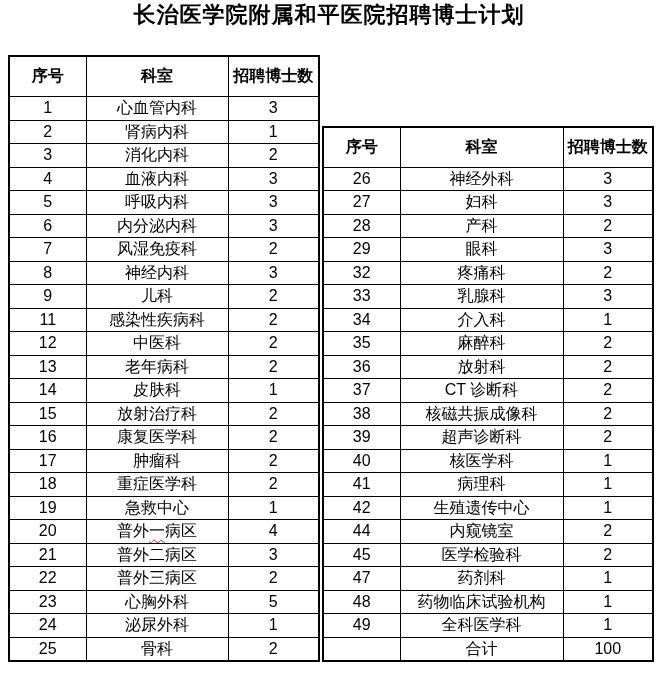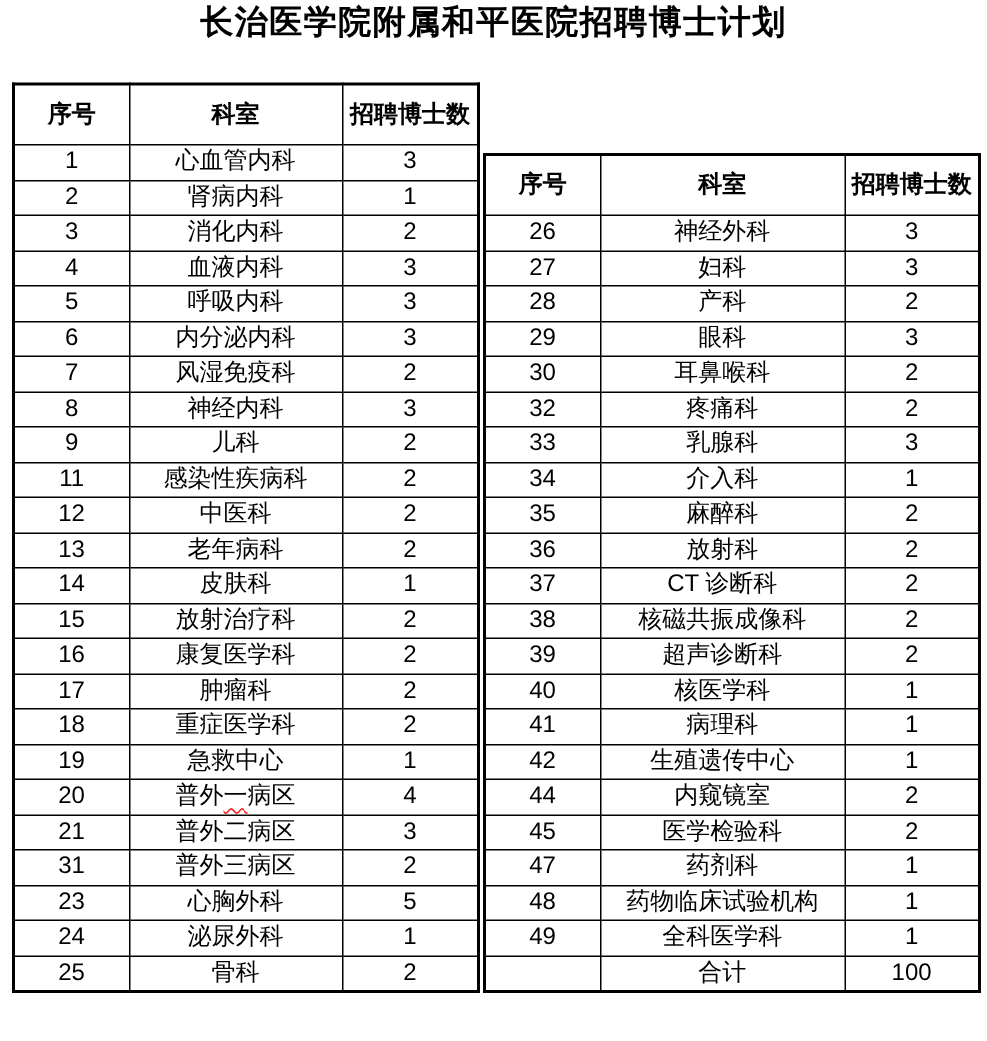--- a/index.html
+++ b/index.html
@@ -181,21 +181,21 @@
           <td>20</td>
           <td>普外<span class="wavy-red">一</span>病区</td>
           <td>4</td>
         </tr>
         <tr>
           <td>21</td>
           <td>普外二病区</td>
           <td>3</td>
         </tr>
         <tr>
-          <td>31</td>
+          <td>22</td>
           <td>普外三病区</td>
           <td>2</td>
         </tr>
         <tr>
           <td>23</td>
           <td>心胸外科</td>
           <td>5</td>
         </tr>
         <tr>
           <td>24</td>
@@ -238,25 +238,20 @@
           <td>28</td>
           <td>产科</td>
           <td>2</td>
         </tr>
         <tr>
           <td>29</td>
           <td>眼科</td>
           <td>3</td>
         </tr>
         <tr>
-          <td>30</td>
-          <td>耳鼻喉科</td>
-          <td>2</td>
-        </tr>
-        <tr>
           <td>32</td>
           <td>疼痛科</td>
           <td>2</td>
         </tr>
         <tr>
           <td>33</td>
           <td>乳腺科</td>
           <td>3</td>
         </tr>
         <tr>

